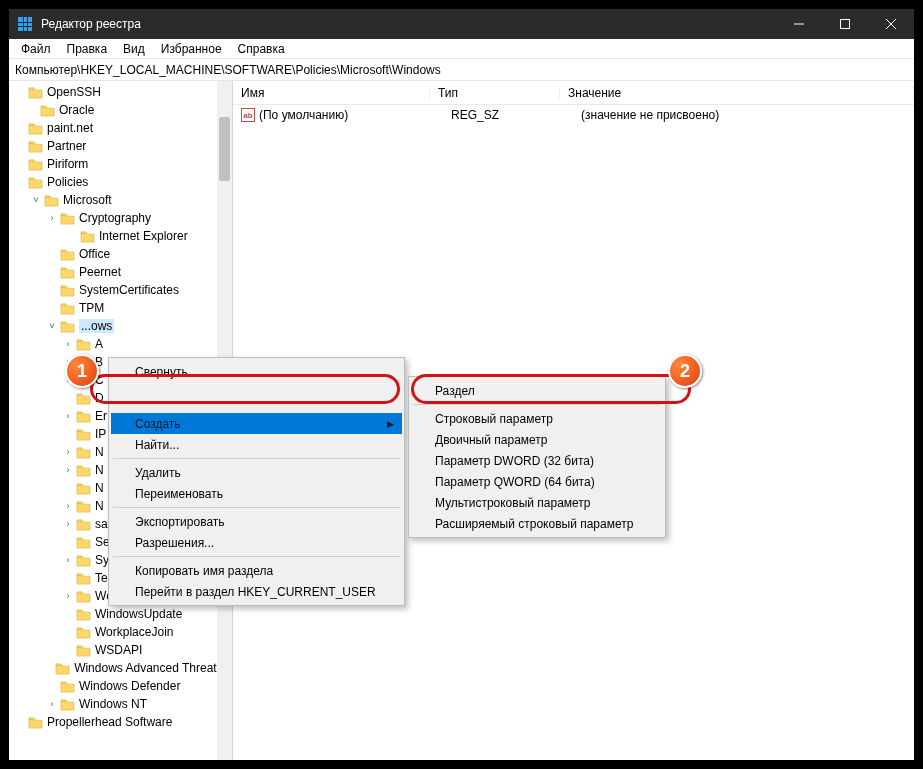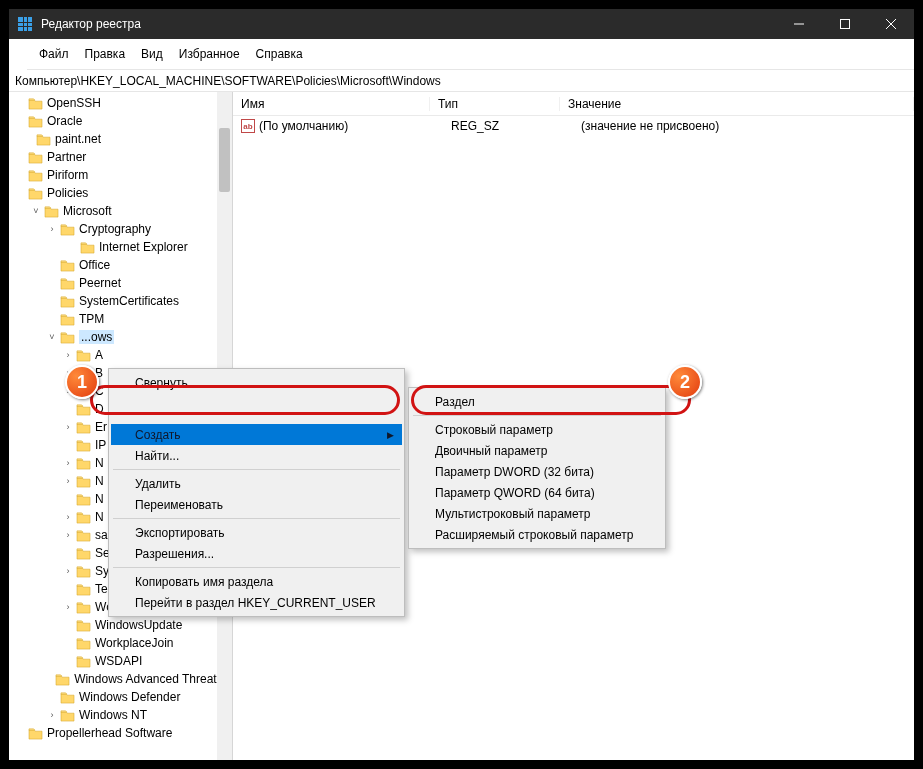--- a/index.html
+++ b/index.html
@@ -37,27 +37,26 @@
   }
   .titlebar .title { flex: 1; }
   .titlebar .winbtn {
     width: 46px; height: 30px;
     display: flex; align-items: center; justify-content: center;
     color: #fff;
   }
   .titlebar .winbtn svg { stroke: #fff; stroke-width: 1; fill: none; }
   
   .menubar {
-    height: 31px;
+    height: 20px;
     background: #fff;
     border-bottom: 1px solid #e6e6e6;
     display: flex;
     align-items: center;
     padding: 0 4px;
-    margin-left: 18px;
   }
   .menubar .menuitem {
     padding: 2px 8px;
     cursor: default;
   }
   
   .addressbar {
     height: 22px;
     background: #fff;
     border-bottom: 1px solid #e6e6e6;
@@ -260,31 +259,31 @@
           <div class="tree-row" style="padding-left: 4px;">
             <span class="chev"></span>
             <span class="folder-icon">
               <svg viewBox="0 0 16 14">
                 <path d="M1 3 L6 3 L7.5 4.5 L15 4.5 L15 13 L1 13 Z" fill="#ffd76a" stroke="#d8a72a" stroke-width="0.6"></path>
                 <path d="M1 3 L1 2 L6 2 L7.5 3.5 L1 3.5 Z" fill="#ffe38f" stroke="#d8a72a" stroke-width="0.6"></path>
               </svg>
             </span>
             <span class="node-label">OpenSSH</span>
           </div>
-          <div class="tree-row" style="padding-left: 4px;">
+          <div class="tree-row" style="padding-left: 16px;">
             <span class="chev"></span>
             <span class="folder-icon">
               <svg viewBox="0 0 16 14">
                 <path d="M1 3 L6 3 L7.5 4.5 L15 4.5 L15 13 L1 13 Z" fill="#ffd76a" stroke="#d8a72a" stroke-width="0.6"></path>
                 <path d="M1 3 L1 2 L6 2 L7.5 3.5 L1 3.5 Z" fill="#ffe38f" stroke="#d8a72a" stroke-width="0.6"></path>
               </svg>
             </span>
             <span class="node-label">Oracle</span>
           </div>
-          <div class="tree-row" style="padding-left: 12px; text-align: right;">
+          <div class="tree-row" style="padding-left: 4px; text-align: right;">
             <span class="chev"></span>
             <span class="folder-icon">
               <svg viewBox="0 0 16 14">
                 <path d="M1 3 L6 3 L7.5 4.5 L15 4.5 L15 13 L1 13 Z" fill="#ffd76a" stroke="#d8a72a" stroke-width="0.6"></path>
                 <path d="M1 3 L1 2 L6 2 L7.5 3.5 L1 3.5 Z" fill="#ffe38f" stroke="#d8a72a" stroke-width="0.6"></path>
               </svg>
             </span>
             <span class="node-label">paint.net</span>
           </div>
           <div class="tree-row" style="padding-left: 4px;">

